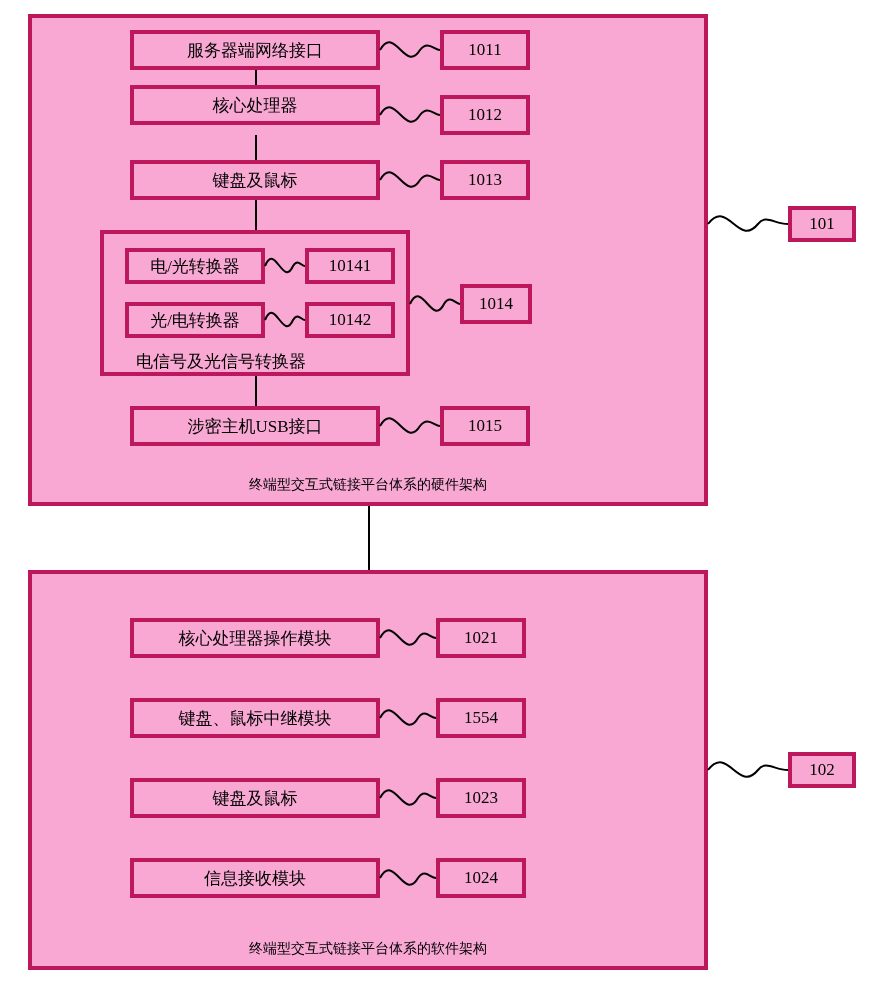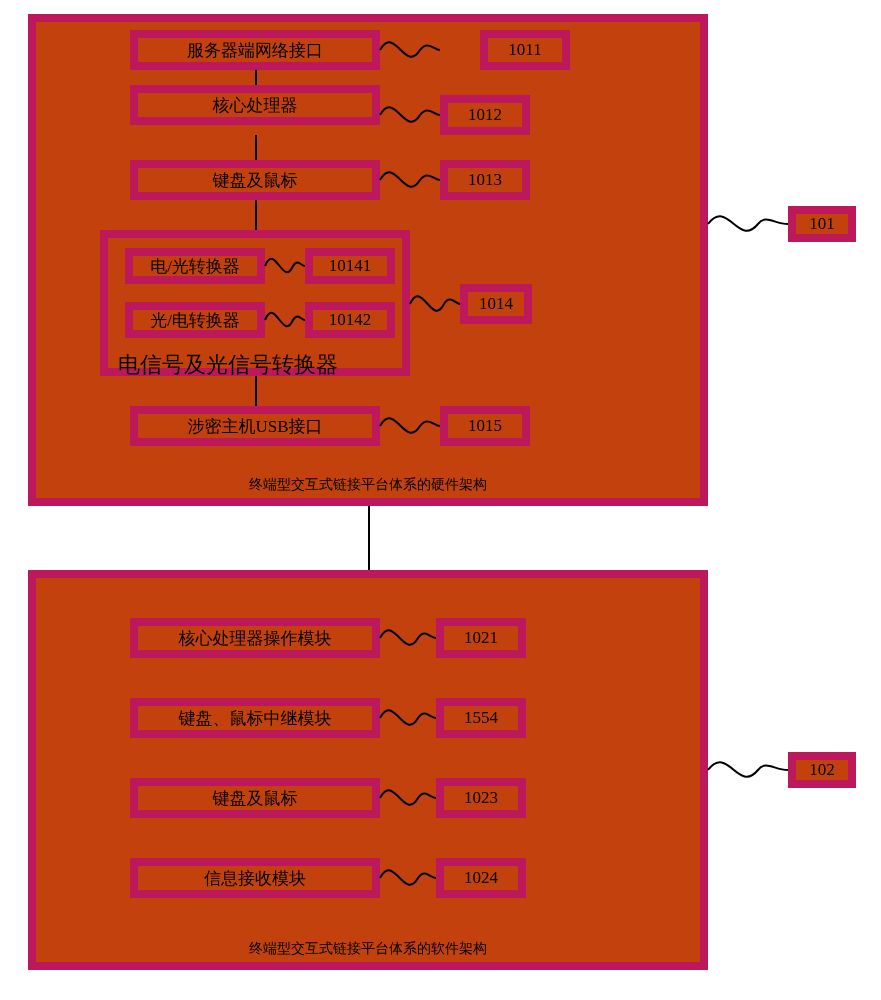--- a/index.html
+++ b/index.html
@@ -9,42 +9,43 @@
     margin:0;
     padding:0;
     width:881px;
     height:1000px;
     position:relative;
     color:#000;
     font-size:17px;
   }
   .abs { position:absolute; }
   .box {
-    border:8px solid #be185d;
-    background:#c2410c;
+    border:4px solid #be185d;
+    background:#f9a8d4;
     display:flex;
     align-items:center;
     justify-content:center;
     text-align:center;
   }
   .caption {
     text-align:center;
     font-size:14px;
   }
   
   .vline {
     border-left:2px solid #000;
     width:0;
   }
   
   svg.conn { position:absolute; overflow:visible; }
   svg.conn path { fill:none; stroke:#000; stroke-width:2; }
   .inner-caption {
     position:absolute;
-    font-size:22px;
+    font-size:17px;
+    margin-left:18px;
   }
 </style>
 </head>
 <body>
 
 <div class="abs box" style="left:28px; top:14px; width:680px; height:492px; justify-content:flex-start; align-items:flex-start;"></div>
 
 <div class="abs caption" style="left:28px; top:476px; width:680px;">终端型交互式链接平台体系的硬件架构</div>
 
 <svg class="conn" style="left:708px; top:206px; width:80px; height:36px;">
@@ -53,21 +54,21 @@
 <div class="abs box" style="left:788px; top:206px; width:68px; height:36px;">
   <span>101</span>
 </div>
 
 <div class="abs box" style="left:130px; top:30px; width:250px; height:40px;">
   <span>服务器端网络接口</span>
 </div>
 <svg class="conn" style="left:380px; top:32px; width:60px; height:36px;">
   <path d="M0,18 C15,-8 25,42 40,18 C48,8 54,18 60,18"></path>
 </svg>
-<div class="abs box" style="left:440px; top:30px; width:90px; height:40px;margin-left:40px;">
+<div class="abs box" style="left:440px; top:30px; width:90px; height:40px;">
   <span>1011</span>
 </div>
 <div class="abs vline" style="left:255px; top:70px; height:25px;"></div>
 
 <div class="abs box" style="left:130px; top:85px; width:250px; height:40px;">
   <span>核心处理器</span>
 </div>
 <svg class="conn" style="left:380px; top:97px; width:60px; height:36px;">
   <path d="M0,18 C15,-8 25,42 40,18 C48,8 54,18 60,18"></path>
 </svg>

